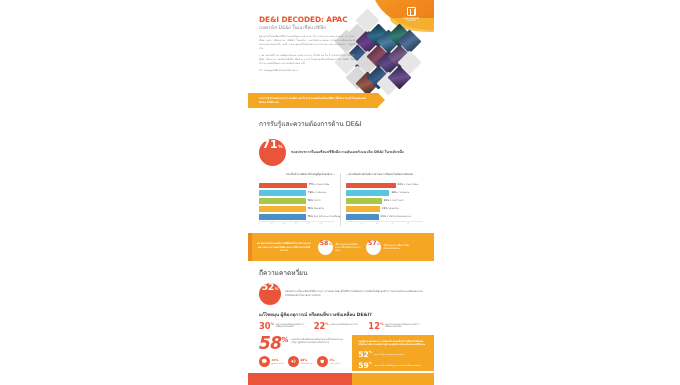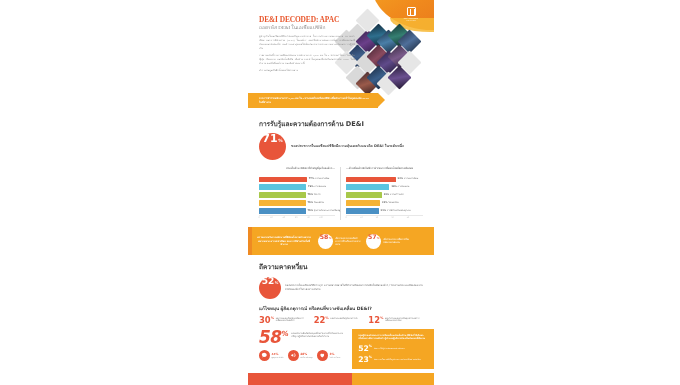--- a/index.html
+++ b/index.html
@@ -5,21 +5,21 @@
   * { box-sizing: border-box; margin:0; padding:0; }
   html,body { width:680px; height:385px; background:#ffffff; overflow:hidden;
     font-family:"DejaVu Sans","Liberation Sans",sans-serif; }
   #page { position:relative; width:680px; height:385px; background:#ffffff; }
 
   
   #sheet { position:absolute; left:248px; top:0; width:186px; height:385px;
     background:#ffffff; overflow:hidden; }
 
   
-  .hdr { position:relative; width:186px; height:112px; background:#ffffff; overflow:hidden;font-family:Liberation Serif, serif; }
+  .hdr { position:relative; width:186px; height:112px; background:#ffffff; overflow:hidden; }
   .hdr-orange-blob { position:absolute; right:-8px; top:-26px; width:70px; height:56px;
     background:linear-gradient(150deg,#f5a623 0%,#f08a1d 55%,#ea7a1c 100%);
     border-bottom-left-radius:60px 44px; }
   .hdr-orange-blob2 { position:absolute; right:-2px; top:18px; width:46px; height:14px;
     background:#f7b733; border-bottom-left-radius:40px 14px; opacity:.85; }
   .logo-box { position:absolute; right:10px; top:5px; width:26px; height:18px;
     display:flex; flex-direction:column; align-items:center; justify-content:center; }
   .logo-mark { width:9px; height:9px; border:1.1px solid #fff; border-radius:1px;
     position:relative; }
   .logo-mark:after { content:""; position:absolute; left:2.6px; top:1.6px; width:3px; height:5.5px;
@@ -49,22 +49,22 @@
   .hdr-bar { position:absolute; left:0; top:93px; width:130px; height:15px;
     background:#f5a623; z-index:3; display:flex; align-items:center; }
   .hdr-bar span { font-size:2.5px; color:#ffffff; line-height:1.45; padding-left:11px;
     padding-right:6px; font-weight:bold; }
   .hdr-bar-tri { position:absolute; left:130px; top:93px; width:0; height:0; z-index:3;
     border-top:7.5px solid transparent; border-bottom:7.5px solid transparent;
     border-left:7px solid #f5a623; }
 
   
   .sec1 { position:relative; padding:6px 11px 0 11px; }
-  .h2 { font-size:6.6px; font-weight:bold; color:#3d3d3d; letter-spacing:-.05px; }
-  .stat71 { display:flex; align-items:center; margin-top:4px;text-align:right; }
+  .h2 { font-size:6.6px; font-weight:normal; color:#3d3d3d; letter-spacing:-.05px; }
+  .stat71 { display:flex; align-items:center; margin-top:10px;text-align:right; }
   .circle-red { width:27px; height:27px; border-radius:50%; background:#e8553a;
     color:#fff; display:flex; align-items:baseline; justify-content:center;
     flex:none; box-shadow:0 0 0 0 rgba(0,0,0,0); }
   .circle-red .num { font-size:11px; font-weight:bold; line-height:1; }
   .circle-red .pct { font-size:4.4px; font-weight:bold; margin-left:.6px; }
   .stat71 .txt { font-size:3.5px; color:#4a4a4a; line-height:1.5; margin-left:5px;
     font-weight:bold; }
 
   
   .charts { display:flex; margin-top:7px; }
@@ -402,21 +402,21 @@
         </div>
       </div>
 
       <div class="br">
         <div class="br-txt">กลุ่มผู้นำองค์กรมองว่าการขับเคลื่อนประเด็นด้าน DE&amp;I ให้เกิดผลจริงต้องอาศัยการลงมือทำ ผู้นำและผู้บริหารต้องเป็นต้นแบบที่ชัดเจน</div>
         <div class="br-row">
           <div class="n"><span>52</span><sup>%</sup></div>
           <div class="t">ต้องการให้ผู้นำแสดงออกอย่างชัดเจน</div>
         </div>
         <div class="br-row">
-          <div class="n"><span>23</span><sup>%</sup></div>
+          <div class="n"><span>59</span><sup>%</sup></div>
           <div class="t">ต้องการนโยบายที่เป็นรูปธรรม และวัดผลได้อย่างต่อเนื่อง</div>
         </div>
       </div>
     </div>
 
     <div class="foot-strip"></div>
     <div class="foot">
       <div class="red"></div>
       <div class="org"></div>
     </div>

